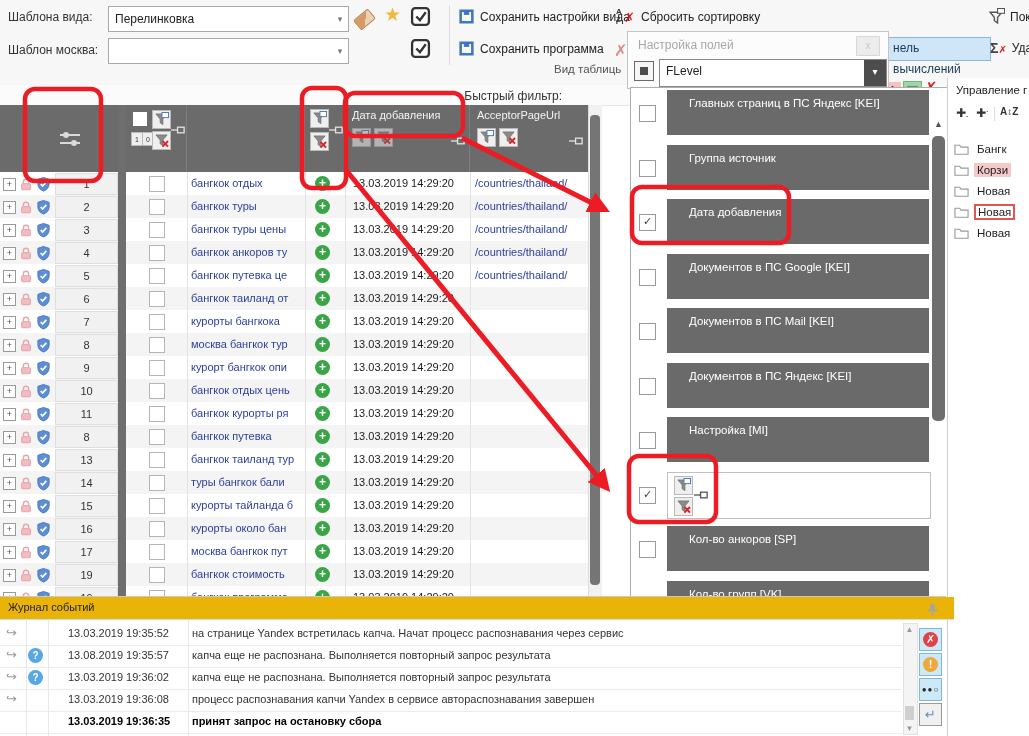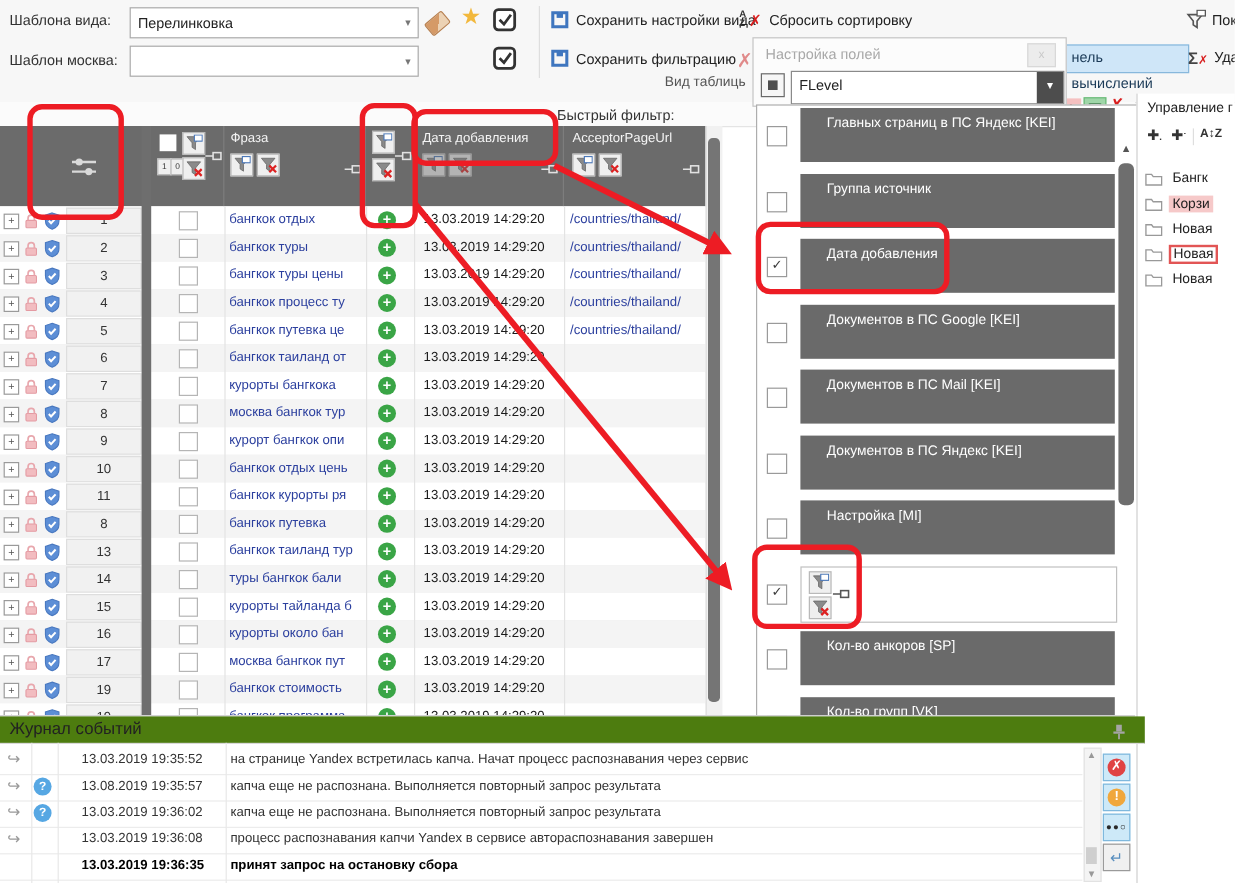--- a/index.html
+++ b/index.html
@@ -70,21 +70,21 @@
   
   #right-panel{left:947px;top:78px;width:82px;height:658px;background:#fff;border-left:1px solid #cfcfcf}
   .rp-title{position:absolute;left:8px;top:6px;font-size:11.5px;color:#222;white-space:nowrap}
   .rp-tool{position:absolute;top:28px;font-weight:bold;color:#333;font-size:12px}
   .tree-item{position:absolute;left:6px;height:18px;display:flex;align-items:center;gap:5px;white-space:nowrap}
   .tree-item .tlbl{font-size:11.5px;color:#222;padding:1px 3px}
   .tree-item.pink .tlbl{background:#f6c9c9}
   .tree-item.redbox .tlbl{border:2px solid #e25555;padding:0 2px}
   
   #log{left:0;top:596px;width:946px;height:140px;background:#fff;border-top:1px solid #c9c9c9}
-  #log-header{position:absolute;left:0;top:0;width:946px;height:22px;background:#4d7c0f;border-bottom:1px solid #d9d9d9;line-height:21px;padding-left:8px;font-size:14px;color:#222}
+  #log-header{position:absolute;left:0;top:0;width:946px;height:22px;background:#eab308;border-bottom:1px solid #d9d9d9;line-height:21px;padding-left:8px;font-size:11px;color:#222}
   .log-row{position:absolute;left:0;width:902px;height:22px;border-bottom:1px solid #ececec}
   .log-row .c1{position:absolute;left:6px;top:2px;color:#9a9a9a;font-size:13px}
   .log-row .c2{position:absolute;left:28px;top:3px;width:15px;height:15px;border-radius:50%;background:#56a7e3;color:#fff;font-size:10px;font-weight:bold;text-align:center;line-height:15px;display:none}
   .log-row.q .c2{display:block}
   .log-row .t{position:absolute;left:68px;top:4px;width:132px;color:#333;white-space:nowrap}
   .log-row .x{position:absolute;left:192px;top:4px;width:706px;color:#333;white-space:nowrap;overflow:hidden}
   .log-row.bold .t,.log-row.bold .x{font-weight:bold;color:#000}
   .logline{position:absolute;top:22px;width:1px;height:118px;background:#e8e8e8}
   #log-scroll{position:absolute;left:903px;top:26px;width:13px;height:110px;background:#f4f4f4;border:1px solid #e2e2e2}
   #log-scroll .up,#log-scroll .dn{position:absolute;left:0;width:11px;text-align:center;color:#999;font-size:8px}
@@ -182,21 +182,21 @@
   <div class="abs tb-btn" style="left:458px;top:8px">
     <svg class="ico16" viewBox="0 0 16 16">
         <use href="#i-floppy"></use>
       </svg>
     <span>Сохранить настройки вида</span>
   </div>
   <div class="abs tb-btn" style="left:458px;top:40px">
     <svg class="ico16" viewBox="0 0 16 16">
         <use href="#i-floppy"></use>
       </svg>
-    <span>Сохранить фильтрацию</span>
+    <span>Сохранить программа</span>
   </div>
 
   <div class="abs tb-btn" style="left:616px;top:8px">
     <span class="azx">
         <span class="a">A</span>
         <span class="z">Z</span>
         <span class="redx" style="position:absolute;left:8px;top:2px;font-size:13px">✗</span>
       </span>
     <span>Сбросить сортировку</span>
   </div>
@@ -249,36 +249,20 @@
     <div class="fbtn" style="left:26px;top:26px">
         <svg width="15" height="15" viewBox="0 0 16 16">
           <use href="#i-funnel-x"></use>
         </svg>
       </div>
     <svg class="pin" style="left:45px;top:17px" width="15" height="16" viewBox="0 0 16 16">
         <use href="#i-pin"></use>
       </svg>
   </div>
 
-  <div class="hcol" style="left:187px;width:118px">
-    <span class="hlabel" style="left:5px;top:4px">Фраза</span>
-    <div class="fbtn" style="left:5px;top:23px">
-        <svg width="15" height="15" viewBox="0 0 16 16">
-          <use href="#i-funnel-p"></use>
-        </svg>
-      </div>
-    <div class="fbtn" style="left:27px;top:23px">
-        <svg width="15" height="15" viewBox="0 0 16 16">
-          <use href="#i-funnel-x"></use>
-        </svg>
-      </div>
-    <svg class="pin" style="left:100px;top:28px" width="15" height="16" viewBox="0 0 16 16">
-        <use href="#i-pin"></use>
-      </svg>
-  </div>
 
   <div class="hcol" style="left:305px;width:40px">
     <div class="fbtn" style="left:5px;top:4px">
         <svg width="15" height="15" viewBox="0 0 16 16">
           <use href="#i-funnel-p"></use>
         </svg>
       </div>
     <div class="fbtn" style="left:5px;top:27px">
         <svg width="15" height="15" viewBox="0 0 16 16">
           <use href="#i-funnel-x"></use>
@@ -377,21 +361,21 @@
     <div class="grow alt" style="top: 69px;">
     <span class="r-plus">+</span>
     <svg class="abs" style="left:19px;top:5px" width="14" height="15" viewBox="0 0 16 16">
         <use href="#i-lock"></use>
       </svg>
     <svg class="abs" style="left:36px;top:4px" width="15" height="16" viewBox="0 0 16 16">
         <use href="#i-shield"></use>
       </svg>
     <span class="r-num">4</span>
     <span class="r-check"></span>
-    <span class="r-phrase">бангкок процесс ту</span>
+    <span class="r-phrase">бангкок анкоров ту</span>
     <span class="r-plusicon">+</span>
     <span class="r-date">13.03.2019 14:29:20</span>
     <span class="r-url">/countries/thailand/</span>
   </div>
     <div class="grow" style="top: 92px;">
     <span class="r-plus">+</span>
     <svg class="abs" style="left:19px;top:5px" width="14" height="15" viewBox="0 0 16 16">
         <use href="#i-lock"></use>
       </svg>
     <svg class="abs" style="left:36px;top:4px" width="15" height="16" viewBox="0 0 16 16">

